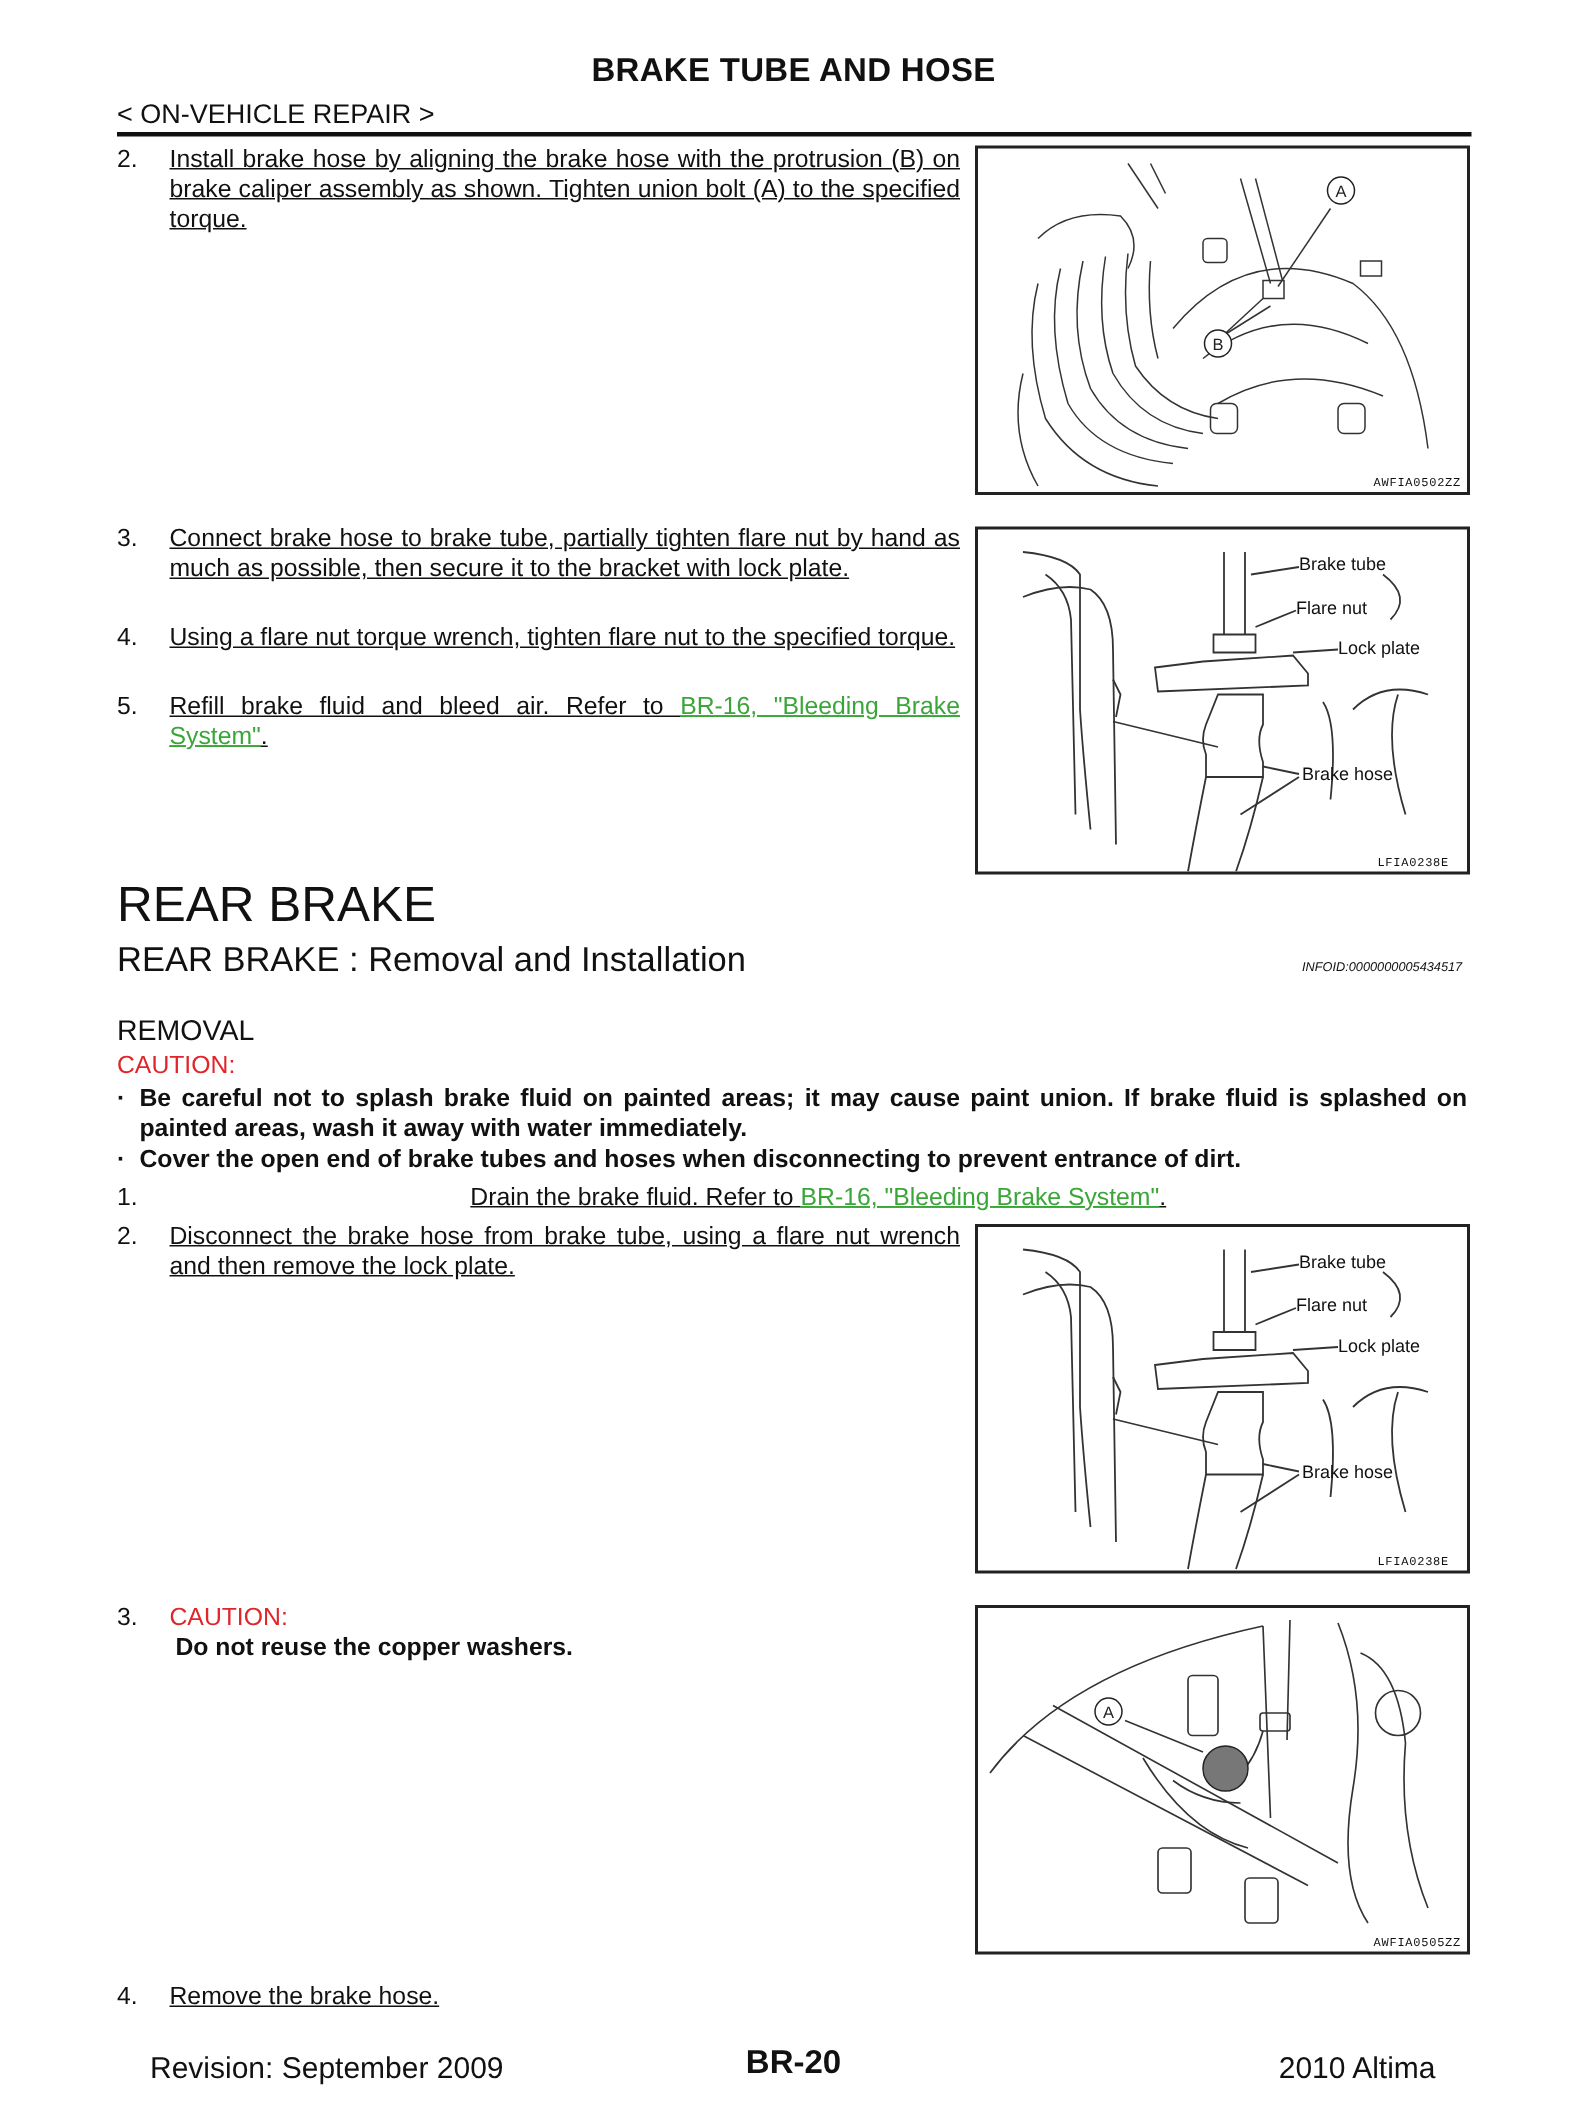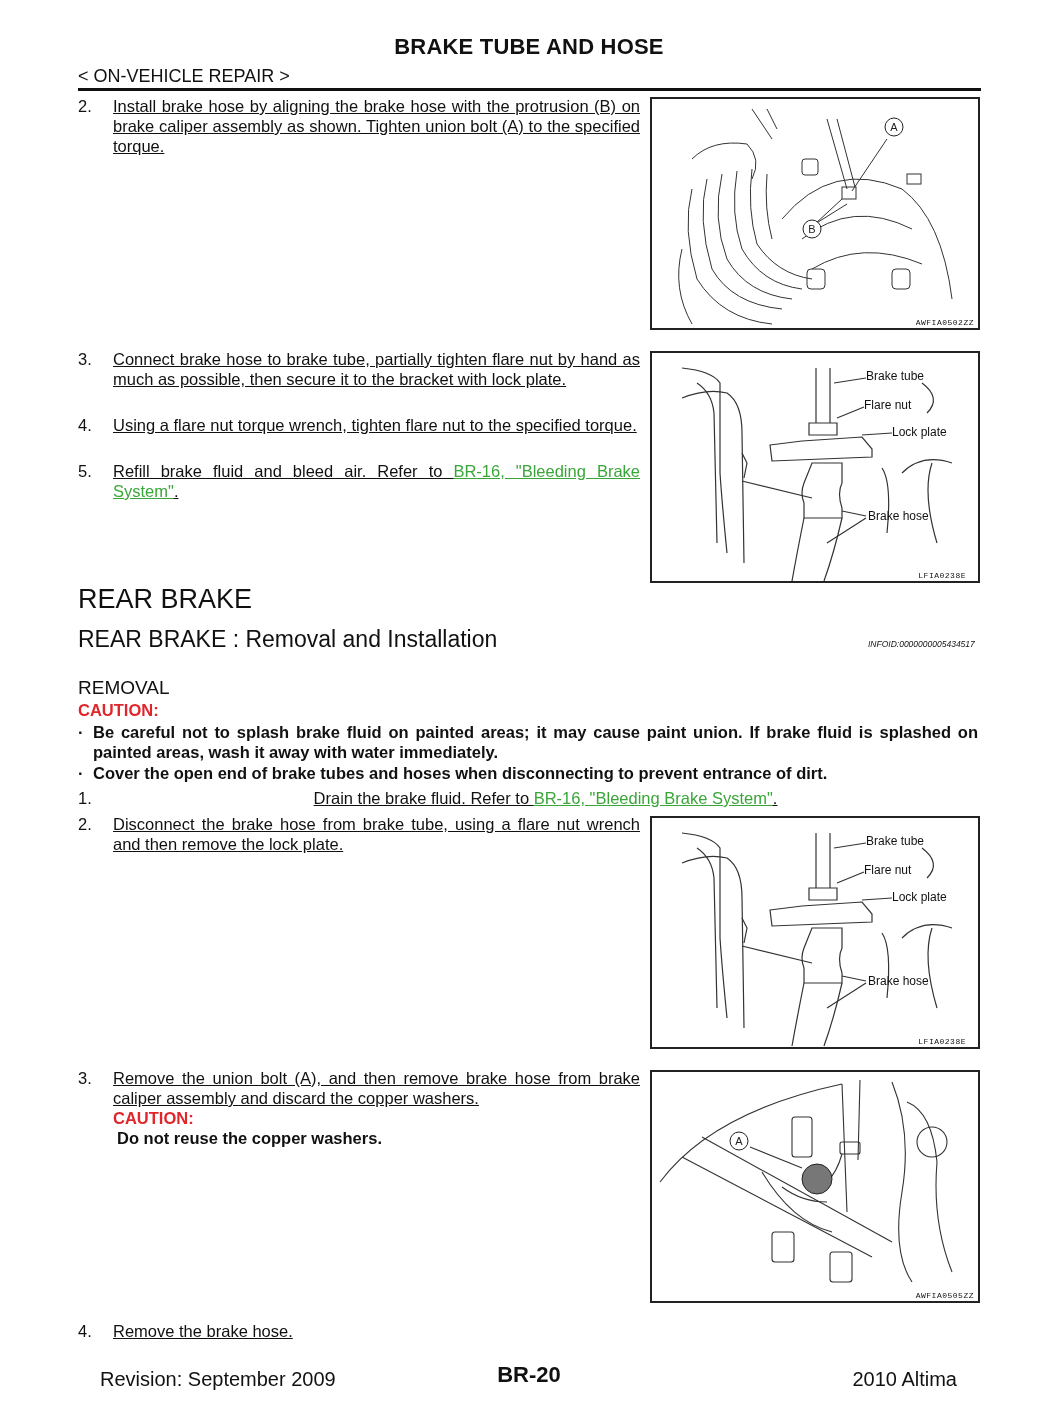--- a/index.html
+++ b/index.html
@@ -8,25 +8,25 @@
   .title{left:0;width:1058px;top:34px;text-align:center;font-weight:bold;font-size:22px;letter-spacing:0.2px;}
   .subhdr{left:78px;top:66px;font-size:18px;}
   .rule{left:78px;top:88px;width:903px;height:3px;background:#111;}
   .step{left:78px;width:562px;font-size:16.5px;line-height:20px;}
   .step .num{position:absolute;left:0;top:0;}
   .step .txt{margin-left:35px;text-align:justify;text-decoration:underline;}
   .link{color:#3aa63a;text-decoration:underline;cursor:pointer;}
   .fig{border:2px solid #222;background:#fff;box-sizing:border-box;}
   .fig svg{position:absolute;left:0;top:0;}
   .figid{position:absolute;right:4px;bottom:1px;font-family:"Liberation Mono",monospace;font-size:8px;letter-spacing:0.5px;}
-  .h1{left:78px;top:584px;font-size:27px;}
+  .h1{left:78px;top:584px;font-size:33px;}
   .h2{left:78px;top:626px;font-size:23px;}
   .infoid{left:868px;top:639px;font-size:8.5px;font-style:italic;}
   .h3{left:78px;top:677px;font-size:19px;}
-  .caution{color:#e0262b;font-weight:bold;font-size:16.5px;}
+  .caution{color:#e0262b;font-weight:normal;font-size:16.5px;}
   .bullet{left:78px;width:900px;font-size:16.5px;line-height:20px;font-weight:bold;}
   .bullet .dot{position:absolute;left:0;top:0;}
   .bullet .txt{margin-left:15px;text-align:justify;}
   .footer{top:1368px;font-size:20px;}
   .pageno{left:0;width:1058px;text-align:center;top:1362px;font-size:22px;font-weight:bold;}
 </style>
 </head>
 <body>
 
 <div class="abs title">BRAKE TUBE AND HOSE</div>
@@ -175,21 +175,20 @@
   </svg>
   <span class="abs" style="left:214px;top:16px;font-size:12px;">Brake tube</span>
   <span class="abs" style="left:212px;top:45px;font-size:12px;">Flare nut</span>
   <span class="abs" style="left:240px;top:72px;font-size:12px;">Lock plate</span>
   <span class="abs" style="left:216px;top:156px;font-size:12px;">Brake hose</span>
   <span class="figid" style="right:12px;">LFIA0238E</span>
 </div>
 
 <div class="abs step" style="top:1068px;">
   <span class="num">3.</span>
-  <div class="txt">Remove the union bolt (A), and then remove brake hose from brake caliper assembly and discard the copper washers.</div>
   <div class="caution" style="margin-left:35px;">CAUTION:</div>
   <div style="margin-left:39px;font-weight:bold;">Do not reuse the copper washers.</div>
 </div>
 
 <div class="abs fig" style="left:650px;top:1070px;width:330px;height:233px;">
   <svg width="326" height="229" viewBox="0 0 326 229">
     <g fill="none" stroke="#333" stroke-width="1.1">
       <path d="M8 110 Q60 40 190 12"></path>
       <line x1="30" y1="85" x2="220" y2="185"></line>
       <line x1="50" y1="65" x2="240" y2="170"></line>

